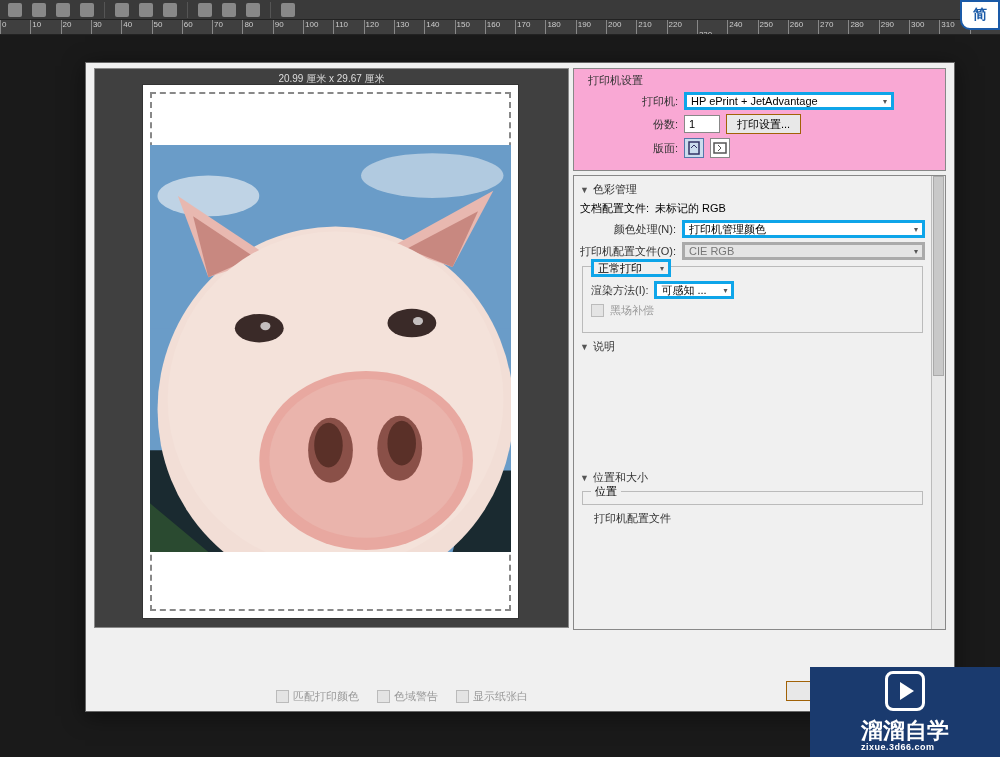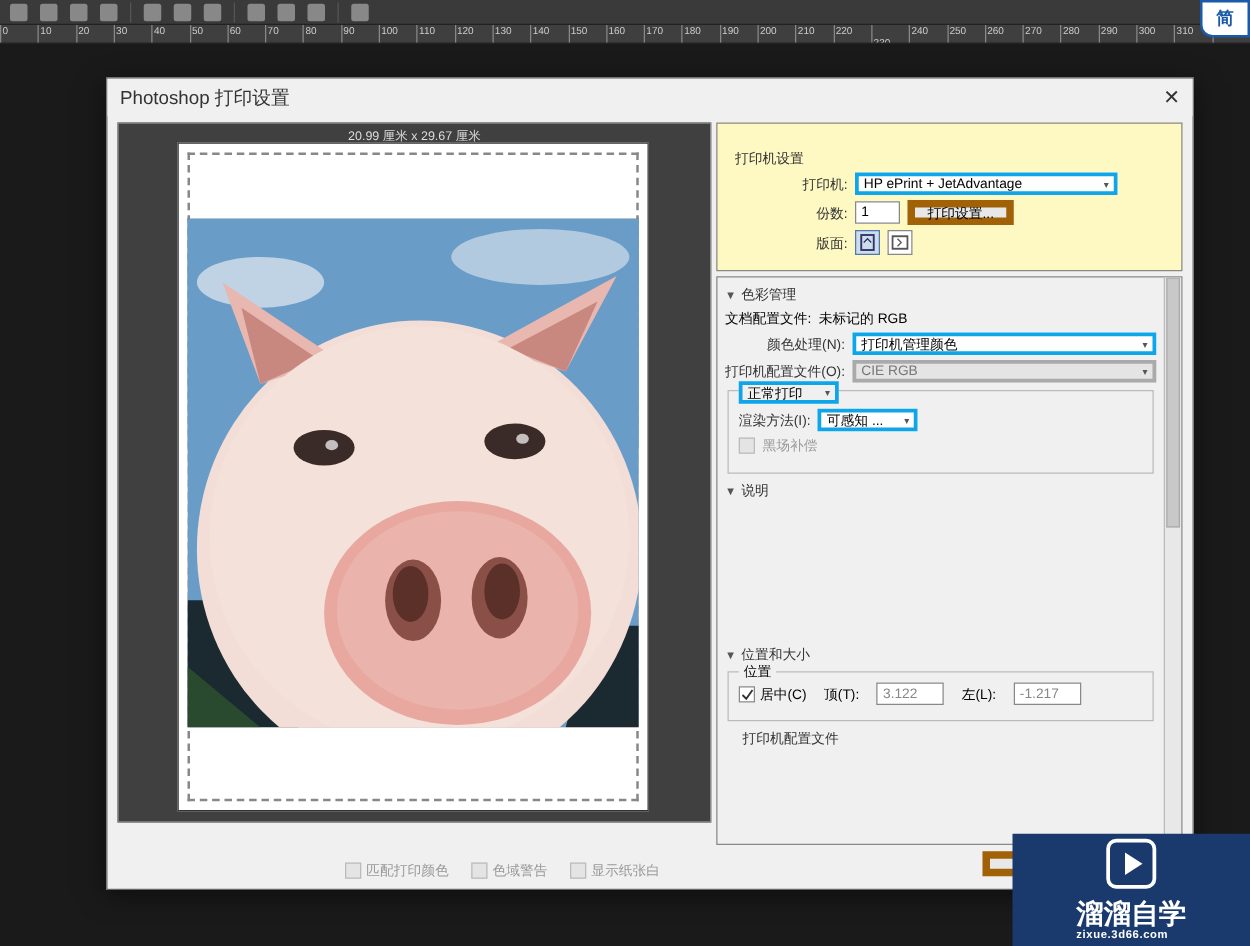--- a/index.html
+++ b/index.html
@@ -46,34 +46,34 @@
   .image-border { position: absolute; left: 7px; top: 60px; right: 7px; height: 1px; background: #666; }
   .pig-svg { width: 100%; height: 100%; display: block; }
   
   .preview-options { position: absolute; left: 190px; top: 626px; display: flex; gap: 18px; font-size: 11px; color: #ccc; align-items: center; }
   .checkbox-wrap { display: flex; align-items: center; gap: 4px; }
   .chk { width: 13px; height: 13px; border: 1px solid #888; background: #fff; }
   
   
   .settings-panel { flex: 1; display: flex; flex-direction: column; gap: 4px; }
   .settings-group {
-    border: 1px solid #888; background: #fef9c3; padding: 20px 8px;
+    border: 1px solid #888; background: #f9a8d4; padding: 4px 8px;
   }
   .group-title { font-size: 11px; color: #333; margin-bottom: 4px; }
   .form-row { display: flex; align-items: center; gap: 6px; margin: 4px 0; font-size: 11px; }
   .form-label { text-align: right; min-width: 50px; color: #333; }
   .select {
     flex: 1; height: 18px; border: 3px solid #0ea5e9; background: #fff; font-size: 11px; padding: 0 4px;
     display: flex; align-items: center; justify-content: space-between;
   }
   .select.disabled { background: #e4e4e4; color: #777; border-color: #aaa; }
   .select-arrow { font-size: 8px; color: #555; }
   .input { height: 18px; border: 1px solid #888; background: #fff; font-size: 11px; padding: 0 4px; }
   .btn {
-    height: 20px; border: 6px solid #a16207; background: #e8e8e8; font-size: 11px; padding: 0 10px;
+    height: 20px; border: 1px solid #a16207; background: #e8e8e8; font-size: 11px; padding: 0 10px;
     display: inline-flex; align-items: center; justify-content: center;
   }
   .orient-btn { width: 20px; height: 20px; border: 1px solid #888; background: #fff; display: inline-flex; align-items: center; justify-content: center; font-size: 10px; }
   .orient-btn.active { background: #cde; border-color: #57a; }
   
   .scroll-area { border: 1px solid #888; height: 455px; position: relative; overflow: hidden; background: #f0f0f0; }
   .scroll-content { position: absolute; left: 0; top: 0; right: 14px; bottom: 0; padding: 2px 6px; }
   .scrollbar { position: absolute; right: 0; top: 0; width: 14px; bottom: 0; background: #e8e8e8; border-left: 1px solid #bbb; }
   .scroll-thumb { position: absolute; top: 0; left: 1px; right: 1px; height: 200px; background: #c8c8c8; border: 1px solid #aaa; }
   
@@ -184,24 +184,20 @@
     <div class="ruler-num" style="left: 941.3px;">310</div>
     <div class="ruler-tick" style="left: 969.6px;"></div>
     <div class="ruler-num" style="left: 971.6px;">320</div>
   </div>
 
 <div class="canvas-bg"></div>
 
 <div class="side-badge">简</div>
 
 <div class="dialog">
-  <div class="dialog-titlebar">
-    <span>Photoshop 打印设置</span>
-    <span class="dialog-close">✕</span>
-  </div>
 
   <div class="dialog-body">
 
     <div class="preview-panel">
       <div class="preview-dims">20.99 厘米 x 29.67 厘米</div>
       <div class="paper-area">
         <div class="paper-inner"></div>
         <div class="image-border"></div>
         <div class="image-area">
           <svg class="pig-svg" viewBox="0 0 360 400" preserveAspectRatio="xMidYMid slice">
@@ -323,34 +319,20 @@
             <span>说明</span>
           </div>
           <div style="height:110px;"></div>
 
           <div class="section-hdr">
             <span class="disclosure">▼</span>
             <span>位置和大小</span>
           </div>
           <div class="fieldset" style="padding:4px 8px 8px 8px;">
             <div style="position:absolute;top:-8px;left:8px;background:#f0f0f0;padding:0 4px;font-size:11px;">位置</div>
-            <div class="form-row" style="gap:14px;">
-              <div class="checkbox-wrap">
-                <div class="chk">
-                  <svg width="11" height="11">
-                      <path d="M2 6 L5 9 L10 2" fill="none" stroke="#333" stroke-width="1.5"></path>
-                    </svg>
-                </div>
-                <span>居中(C)</span>
-              </div>
-              <span>顶(T):</span>
-              <input class="input" style="width: 54px; color: rgb(136, 136, 136);" disabled="" value="3.122">
-              <span>左(L):</span>
-              <input class="input" style="width: 54px; color: rgb(136, 136, 136);" disabled="" value="-1.217">
-            </div>
           </div>
           <div style="font-size:11px;color:#333;margin-left:14px;">打印机配置文件</div>
         </div>
         <div class="scrollbar">
           <div class="scroll-thumb"></div>
         </div>
       </div>
     </div>
   </div>
 

